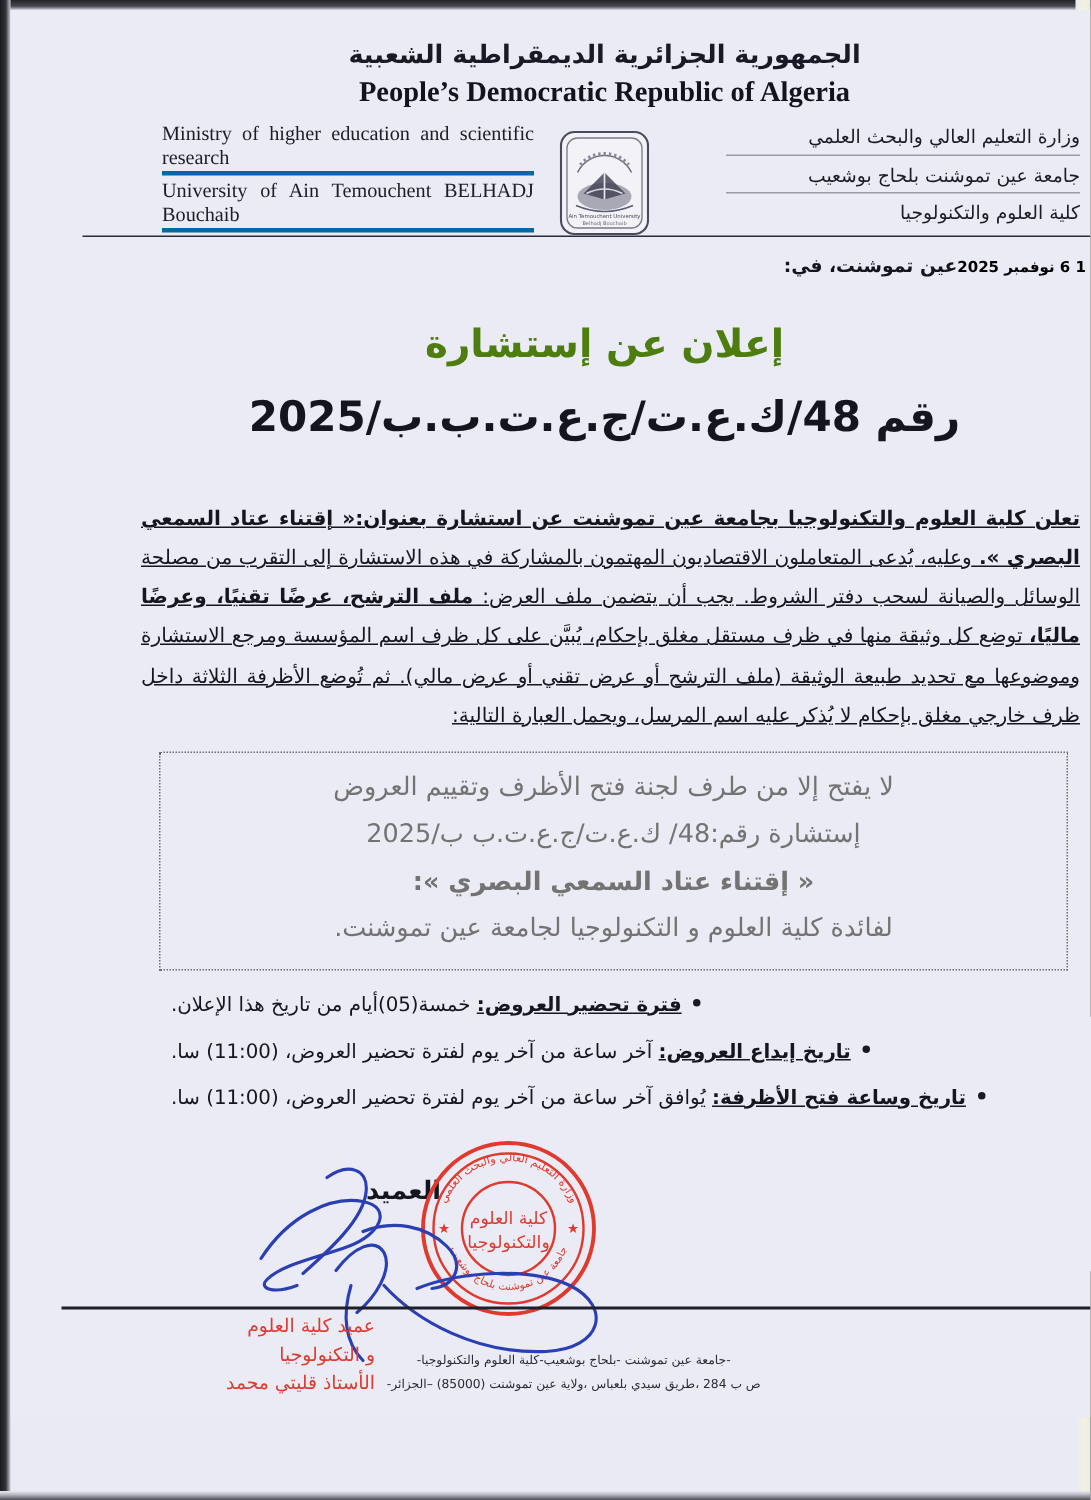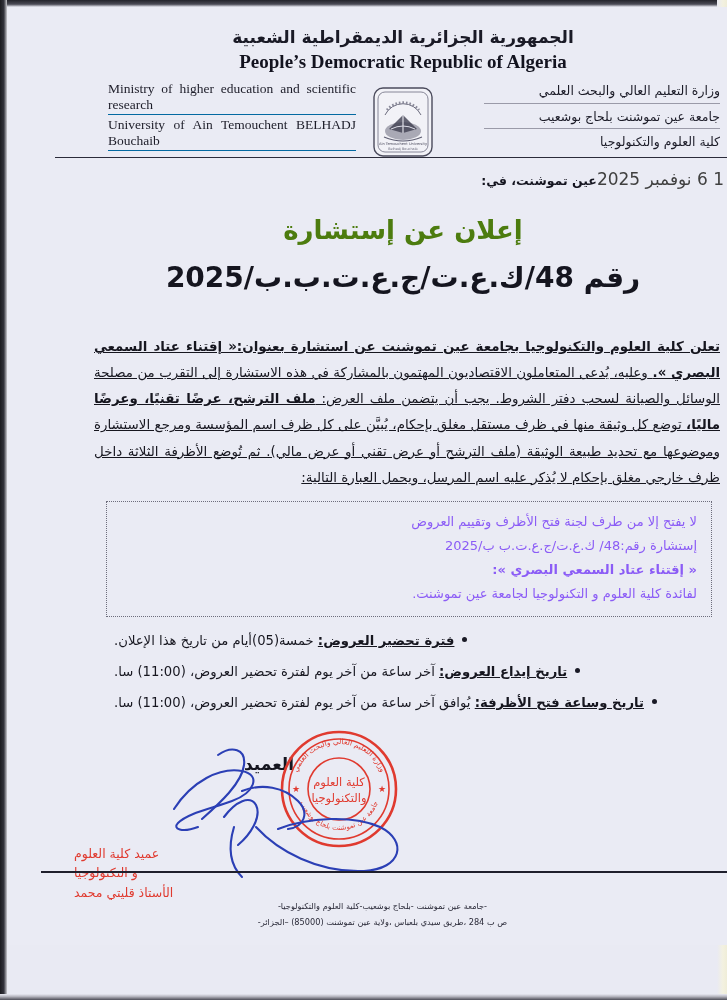--- a/index.html
+++ b/index.html
@@ -69,21 +69,21 @@
     position: absolute; left: 60px; top: 0; width: 248px;
     font-family: "Liberation Serif", serif;
     font-size: 13.5px;
     color: #1c1c28;
   }
   .head-left .hl {
     text-align: justify;
     text-align-last: justify;
     line-height: 1.18;
     padding-bottom: 1px;
-    border-bottom: 1px solid #0369a1;
+    border-bottom: 3px solid #0369a1;
     margin-bottom: 2px;
   }
   .head-left .hl.last {
     border-bottom: none;
     text-align-last: left;
   }
   .head-right {
     position: absolute; right: 38px; top: 2px; width: 236px;
     direction: rtl;
     font-family: "DejaVu Sans", sans-serif;
@@ -108,23 +108,23 @@
   }
   .datestamp {
     position: absolute; right: 28px; top: 162px;
     direction: rtl;
     font-size: 12.5px;
     font-weight: 700;
     color: #14141f;
     white-space: nowrap;
   }
   .datestamp .stamp-ink {
-    color: #404040;
-    font-weight: 400;
-    font-size: 17px;
+    color: #000000;
+    font-weight: 700;
+    font-size: 10px;
     letter-spacing: 1px;
     margin-right: 6px;
   }
 
   
   .title1 {
     text-align: center;
     direction: rtl;
     font-size: 26px;
     font-weight: 700;
@@ -153,23 +153,24 @@
   }
   .body-block .plain { font-weight: 400; }
   .body-block .bold  { font-weight: 700; }
 
   
   .notice-box {
     direction: rtl;
     margin: 10px 46px 0 58px;
     border: 1.4px dotted #6d6d7c;
     padding: 8px 14px 10px 14px;
-    font-size: 13px;
+    text-align: center;
+    font-size: 17px;
     line-height: 1.85;
-    color: #8b5cf6;
+    color: #737373;
   }
   .notice-box .nb-bold { font-weight: 700; }
 
   
   .bullets {
     direction: rtl;
     margin: 16px 30px 0 46px;
     font-size: 13.2px;
     color: #16161f;
   }
@@ -209,21 +210,21 @@
   .red-stamp {
     position: absolute;
     left: 228px; top: 0px;
     width: 126px; height: 126px;
   }
   .red-text {
     position: absolute;
     left: 26px; top: 118px;
     width: 176px;
     direction: rtl;
-    text-align: left;
+    text-align: right;
     color: #e03a2f;
     font-size: 12.5px;
     line-height: 1.55;
     letter-spacing: 1.6px;
     font-weight: 400;
   }
   .sig-ink {
     position: absolute;
     left: 110px; top: 5px;
     width: 300px; height: 180px;

